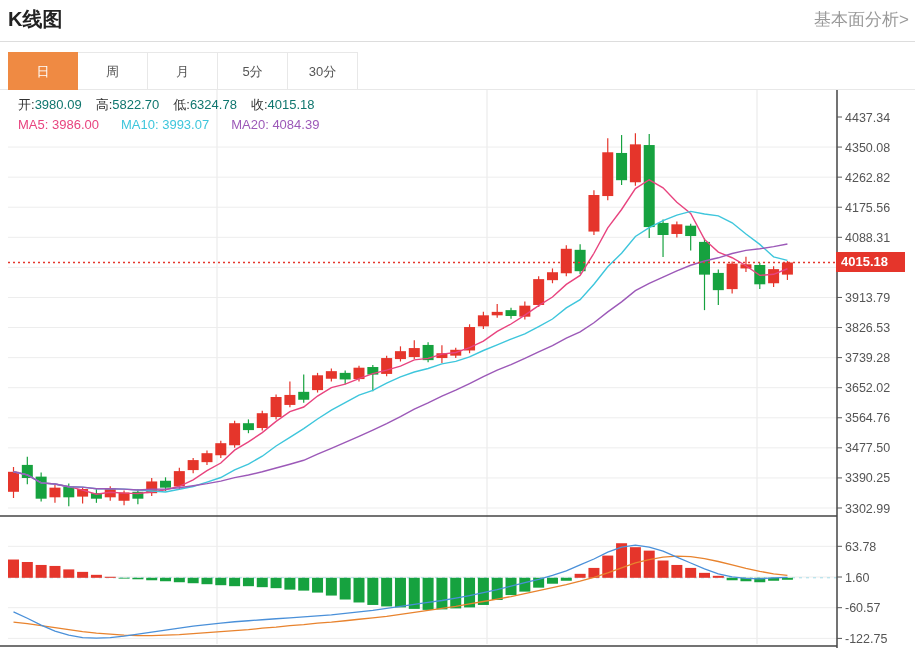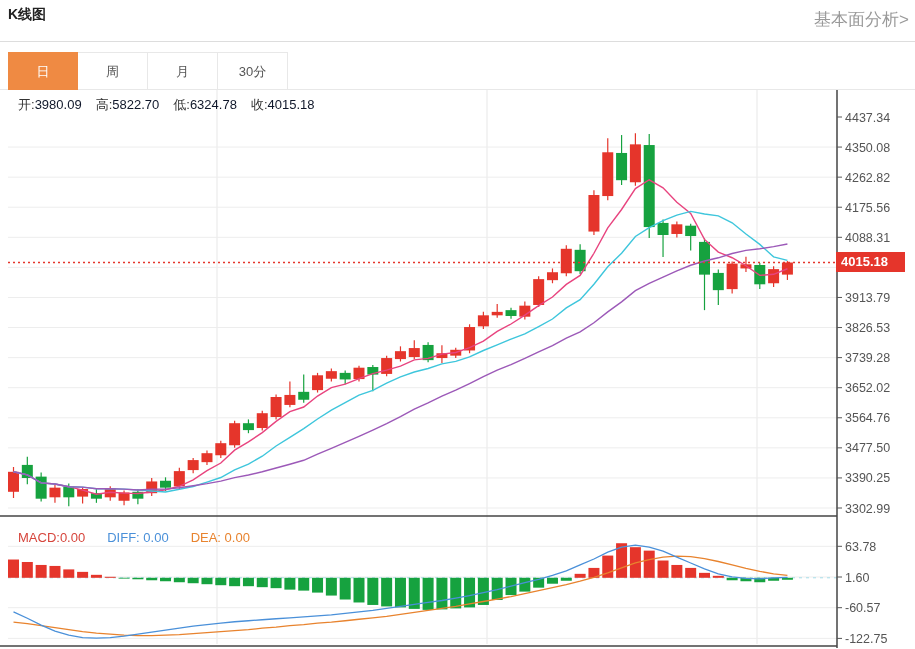--- a/index.html
+++ b/index.html
@@ -1,29 +1,29 @@
 <!DOCTYPE html>
 <html><head>
 <meta charset="utf-8">
 <style>
   html,body{margin:0;padding:0;background:#fff;}
   .app{position:relative;width:915px;height:649px;background:#fff;overflow:hidden;
        font-family:"Liberation Sans","DejaVu Sans",sans-serif;}
   #chart-svg{position:absolute;left:0;top:0;z-index:1;}
-  .page-title{position:absolute;left:8px;top:6px;margin:0;font-size:14px;font-weight:bold;color:#222;z-index:2;}
+  .page-title{position:absolute;left:8px;top:6px;margin:0;font-size:20px;font-weight:bold;color:#222;z-index:2;}
   .fund-link{position:absolute;right:6px;top:8px;font-size:17px;color:#999;text-decoration:none;z-index:2;cursor:pointer;}
   .title-divider{position:absolute;left:0;top:41px;width:915px;height:1px;background:#ddd;z-index:2;}
   .tabs{position:absolute;left:8px;top:52px;display:flex;z-index:2;background:#fff;}
   .tab{width:70px;height:38px;line-height:38px;text-align:center;font-size:13px;color:#555;
        border:1px solid #e8e8e8;border-left:none;box-sizing:border-box;cursor:pointer;background:#fff;}
   .tab:first-child{border-left:1px solid #e8e8e8;}
   .tab.selected{background:#ef8a43;border-color:#ef8a43;color:#fff;}
   .tabs-underline{position:absolute;left:0;top:89px;width:915px;height:1px;background:#e8e8e8;z-index:1;}
   .ohlc-row{position:absolute;left:18px;top:96px;font-size:13px;color:#333;z-index:2;white-space:nowrap;}
-  .ohlc-row .val{color:#0f172a;margin-right:14px;}
+  .ohlc-row .val{color:#0f766e;margin-right:14px;}
   .ma-row{position:absolute;left:18px;top:117px;font-size:13px;z-index:2;white-space:nowrap;}
   .ma-row .grp{margin-right:22px;}
   .ma5{color:#e8447f;} .ma10{color:#3ec6dc;} .ma20{color:#9c59b8;}
   .macd-row{position:absolute;left:18px;top:530px;font-size:13px;z-index:2;white-space:nowrap;}
   .macd-row .grp{margin-right:22px;}
   .macd-m{color:#d6453c;} .macd-diff{color:#4a90d9;} .macd-dea{color:#e8832e;}
   .price-tag{position:absolute;left:836px;top:252px;width:69px;height:20px;line-height:20px;
              background:#e5352b;color:#fff;font-size:13px;font-weight:bold;padding-left:5px;
              box-sizing:border-box;z-index:3;}
 </style>
@@ -272,27 +272,28 @@
     </svg>
 
   <h1 class="page-title">K线图</h1>
   <a class="fund-link">基本面分析&gt;</a>
   <div class="title-divider"></div>
 
   <div class="tabs">
     <div class="tab selected">日</div>
     <div class="tab">周</div>
     <div class="tab">月</div>
+    <div class="tab">5分</div>
     <div class="tab">30分</div>
   </div>
   <div class="tabs-underline"></div>
 
   <div class="ohlc-row">
     <span class="lbl">开:</span><span class="val">3980.09</span><span class="lbl">高:</span><span class="val">5822.70</span><span class="lbl">低:</span><span class="val">6324.78</span><span class="lbl">收:</span><span class="val">4015.18</span>
   </div>
 
-
-  <div class="macd-row">
-    <span class="grp macd-m"><span>MACD:</span><span>0.00</span></span><span class="grp macd-diff"><span>DIFF:</span> <span>0.00</span></span><span class="grp macd-dea"><span>DEA:</span> <span>0.00</span></span>
+  <div class="ma-row">
+    <span class="grp ma5"><span>MA5:</span> <span>3986.00</span></span><span class="grp ma10"><span>MA10:</span> <span>3993.07</span></span><span class="grp ma20"><span>MA20:</span> <span>4084.39</span></span>
   </div>
+
 
   <div class="price-tag">4015.18</div>
 </div>
 
 </body></html>

